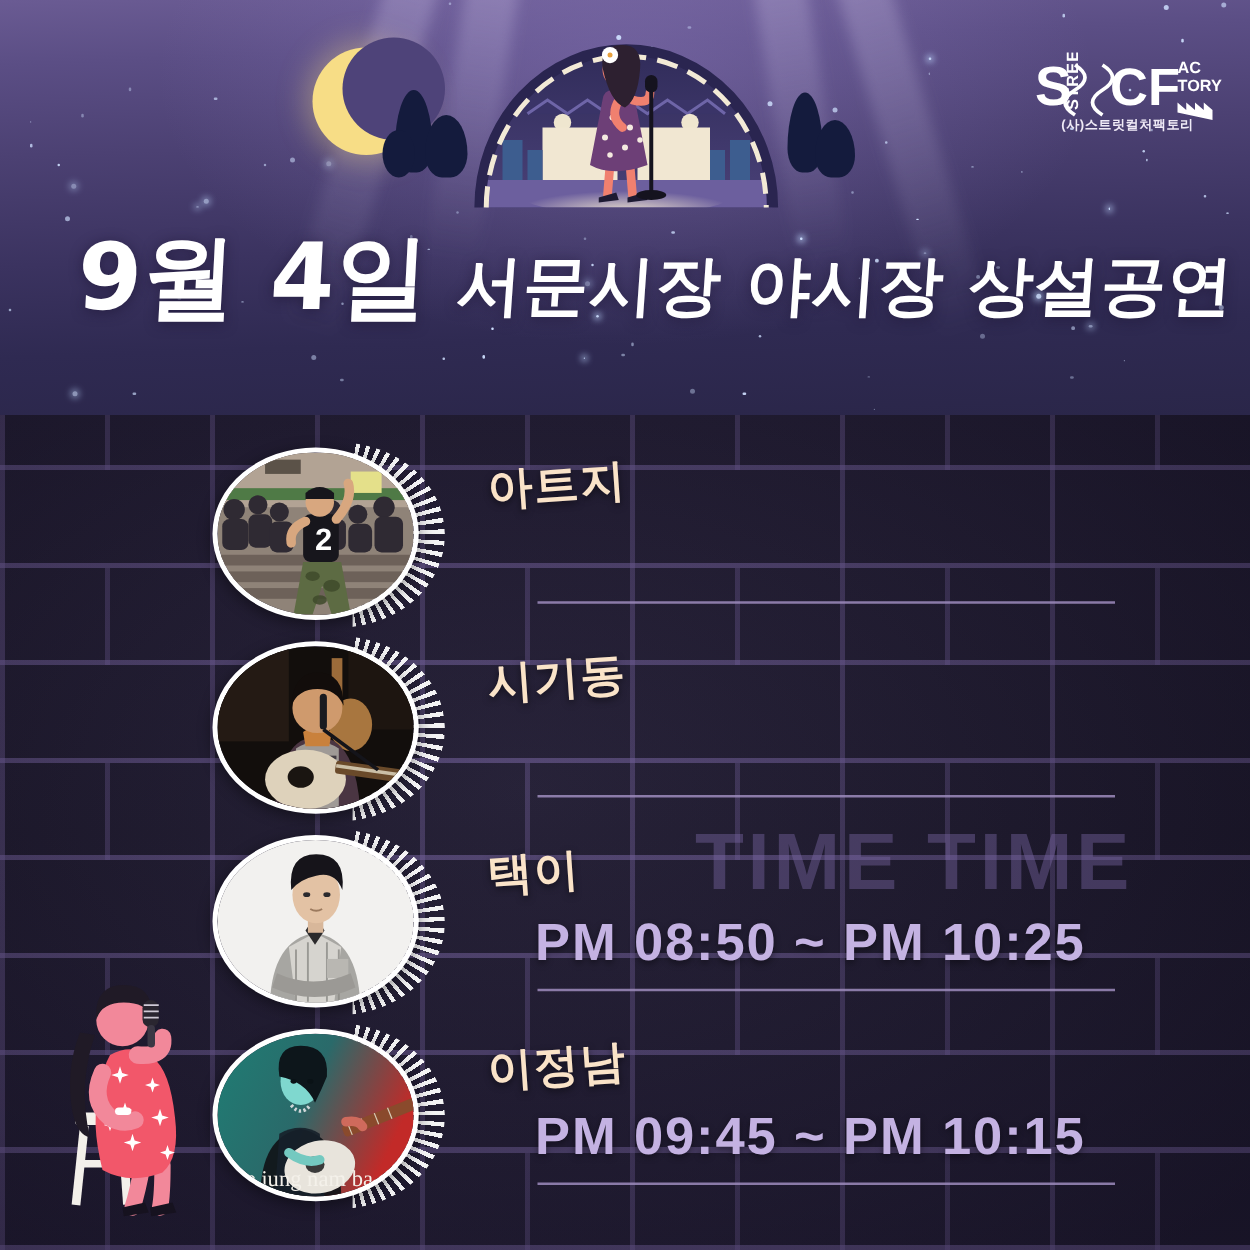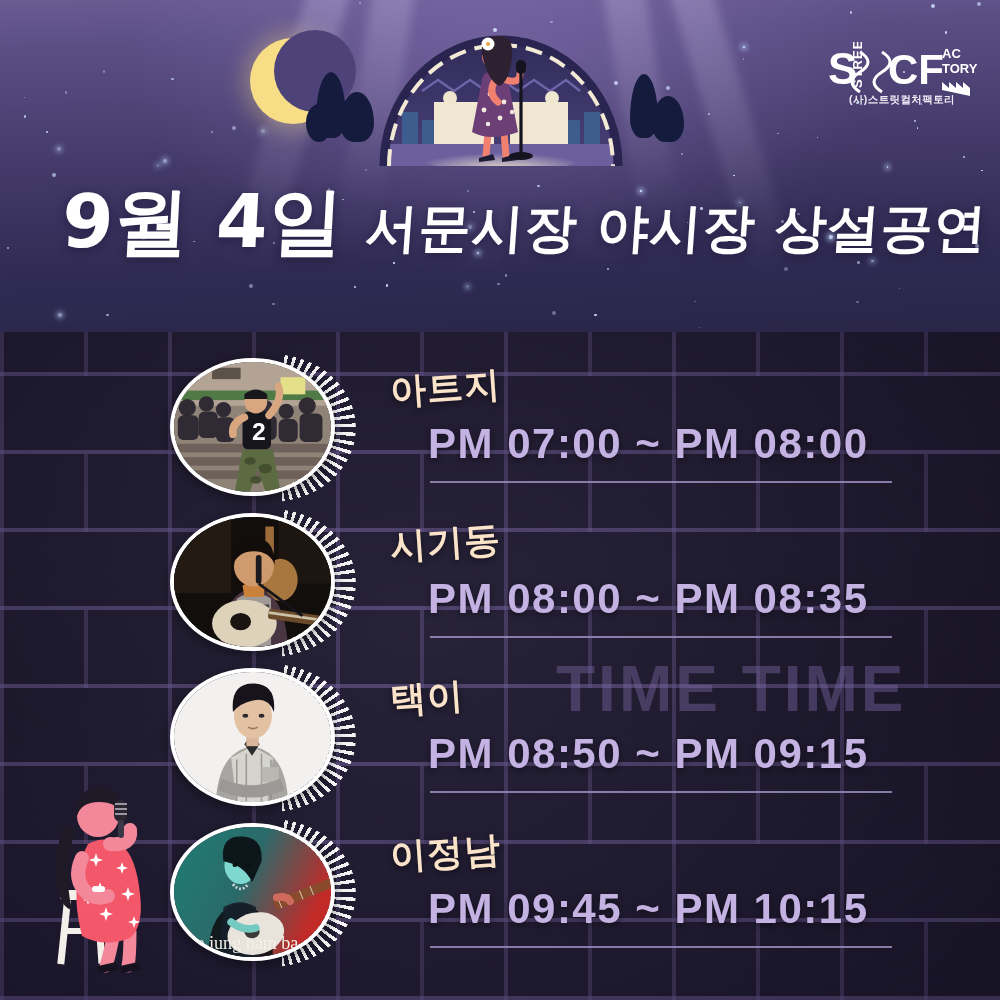--- a/index.html
+++ b/index.html
@@ -423,21 +423,20 @@
               <ellipse cx="80" cy="104" rx="6" ry="4"></ellipse>
                 <ellipse cx="96" cy="112" rx="7" ry="5"></ellipse>
               <ellipse cx="86" cy="124" rx="6" ry="4"></ellipse>
             </g>
           </g>
         </svg>
       </div>
     </div>
     <div class="info">
       <div class="artist">아트지</div>
-      <div class="time">PM 07:00 ~ PM 08:00</div>
       <div class="divider"></div>
     </div>
   </div>
 
   <div class="row r2">
     <div class="photo-wrap">
       <div class="stripes"></div>
       <div class="photo">
         <svg class="inner" viewBox="0 0 165 138" preserveAspectRatio="xMidYMid slice">
           <rect width="165" height="138" fill="#120e0c"></rect>
@@ -464,21 +463,20 @@
           <rect x="100" y="96" width="60" height="11" rx="3" fill="#6a4a2a" transform="rotate(8 100 96)"></rect>
           <rect x="100" y="99" width="60" height="3" fill="#cbbfa6" transform="rotate(8 100 99)"></rect>
 
           <rect x="86" y="40" width="6" height="30" rx="3" fill="#1a1a1f"></rect>
           <line x1="89" y1="70" x2="135" y2="104" stroke="#14141a" stroke-width="3"></line>
         </svg>
       </div>
     </div>
     <div class="info">
       <div class="artist">시기동</div>
-      <div class="time">PM 08:00 ~ PM 08:35</div>
       <div class="divider"></div>
     </div>
   </div>
 
   <div class="row r3">
     <div class="photo-wrap">
       <div class="stripes"></div>
       <div class="photo">
         <svg class="inner" viewBox="0 0 165 138" preserveAspectRatio="xMidYMid slice">
           <rect width="165" height="138" fill="#f2f1ef"></rect>
@@ -503,21 +501,21 @@
           <g fill="#2b2a2e">
             <ellipse cx="75" cy="46" rx="3" ry="2"></ellipse>
               <ellipse cx="92" cy="46" rx="3" ry="2"></ellipse>
           </g>
           <path d="M78 58 q5 3 10 0" stroke="#9c7a5e" stroke-width="1.6" fill="none"></path>
         </svg>
       </div>
     </div>
     <div class="info">
       <div class="artist">택이</div>
-      <div class="time">PM 08:50 ~ PM 09:15</div>
+      <div class="time">PM 08:50 ~ PM 10:25</div>
       <div class="divider"></div>
     </div>
   </div>
 
   <div class="row r4">
     <div class="photo-wrap">
       <div class="stripes"></div>
       <div class="photo">
         <svg class="inner" viewBox="0 0 165 138" preserveAspectRatio="xMidYMid slice">
           <defs>

